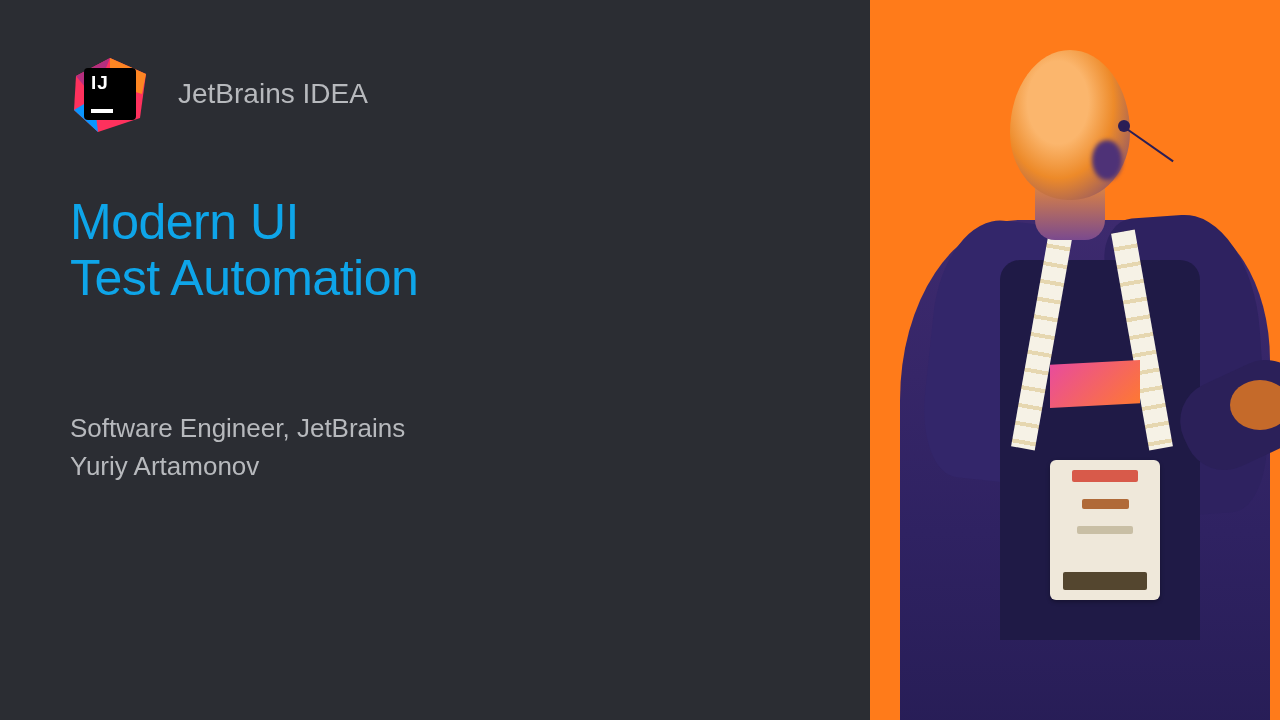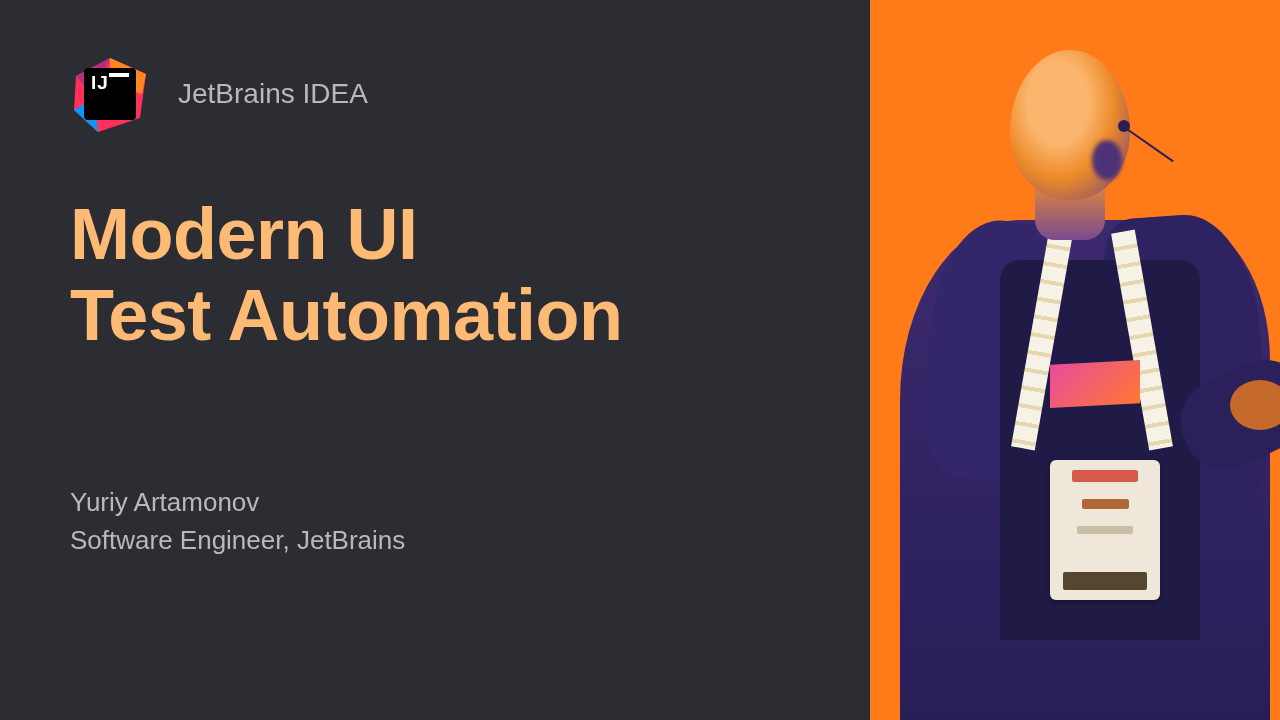--- a/index.html
+++ b/index.html
@@ -35,21 +35,21 @@
   .logo-bg {
     position: absolute; inset: 0;
   }
   .logo-tile {
     position: absolute;
     left: 14px; top: 14px;
     width: 52px; height: 52px;
     background: #000;
     border-radius: 4px;
     display: flex;
-    flex-direction: row;
+    flex-direction: column;
     justify-content: space-between;
     padding: 5px 7px 7px 7px;
   }
   .logo-ij {
     color: #fff;
     font-family: "Arial Black", Arial, sans-serif;
     font-weight: 900;
     font-size: 19px;
     letter-spacing: 1px;
     line-height: 1;
@@ -57,23 +57,23 @@
   .logo-under {
     width: 22px; height: 4px; background: #fff;
   }
   .product-name {
     color: #b7b9bd;
     font-size: 28px;
     font-weight: 400;
   }
 
   .title {
-    color: #fdba74;
-    font-size: 72px;
-    font-weight: 700;
+    color: #0ea5e9;
+    font-size: 50px;
+    font-weight: 400;
     line-height: 1.12;
     letter-spacing: -0.5px;
   }
 
   .attribution {
     margin-top: 48px;
     color: #b7b9bd;
     font-size: 26px;
     font-weight: 400;
     line-height: 1.45;
@@ -220,22 +220,22 @@
     <div class="product-name">JetBrains IDEA</div>
   </div>
 
   <h1 class="title">
     <span>Modern UI</span><br>
     <span>Test Automation</span><br>
     <br>
   </h1>
 
   <div class="attribution">
+    <div>Software Engineer, JetBrains</div>
     <div>Yuriy Artamonov</div>
-    <div>Software Engineer, JetBrains</div>
   </div>
 </div>
 
 <div class="right-panel">
   <div class="speaker">
     <div class="torso"></div>
     <div class="hood-left"></div>
     <div class="hood-right"></div>
     <div class="tee"></div>
     <div class="lanyard-l"></div>

